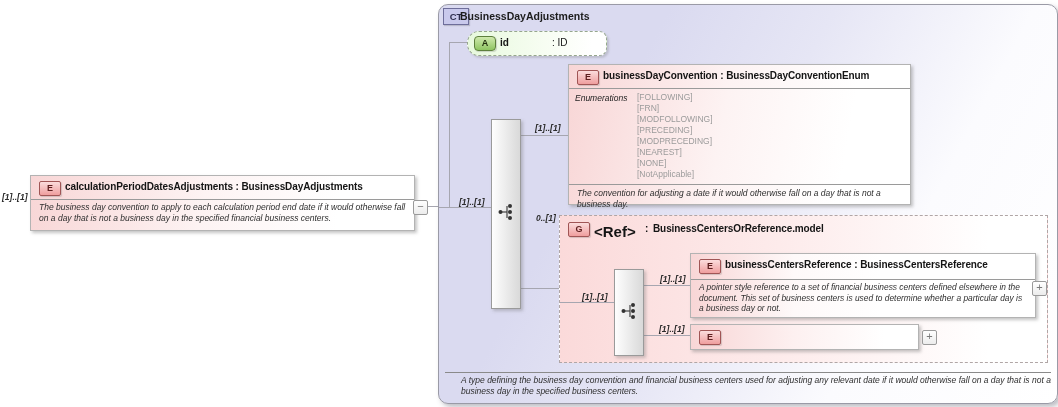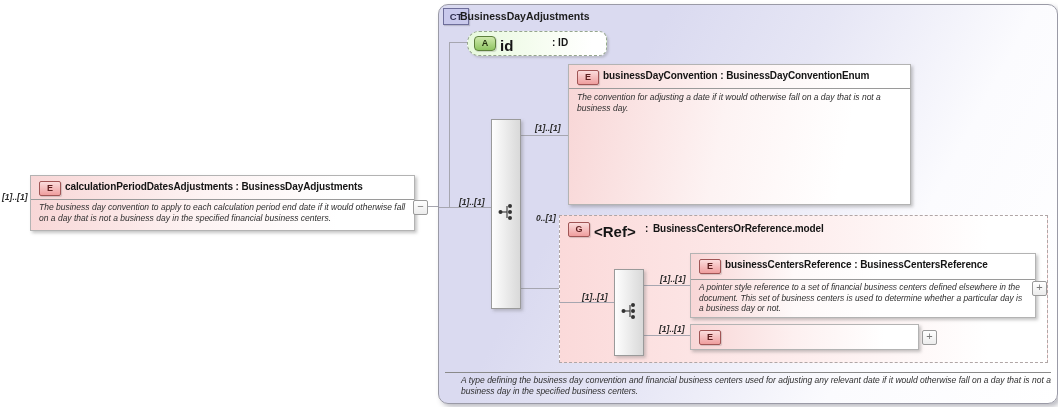--- a/index.html
+++ b/index.html
@@ -50,22 +50,22 @@
       border:1px solid #9a9aa6;border-radius:10px;
       background:linear-gradient(118deg,#dadaf0 28%,#e6e6f5 48%,#fbfbfe 72%,#ffffff 100%);
       box-shadow:3px 3px 5px rgba(110,110,125,.45);}
   #ct-title{position:absolute;left:21px;top:5px;font-size:10.5px;font-weight:bold;color:#1c1c1c;}
 
   
   #attr{position:absolute;left:28px;top:26px;width:138px;height:23px;
         border:1px dashed #96a68e;border-radius:12px 8px 8px 12px;
         background:linear-gradient(to right,#e7f9dd 0%,#f7fdf2 55%,#ffffff 90%);
         box-shadow:2px 2px 2px rgba(110,110,110,.25);}
-  #attr .aname{position:absolute;left:32px;top:5px;width:52px;font-size:15px;font-weight:bold;color:#141414;}
-  #attr .atype{position:absolute;left:84px;top:5px;font-size:10px;font-weight:bold;color:#141414;}
+  #attr .aname{position:absolute;left:32px;top:5px;width:52px;font-size:10px;font-weight:bold;color:#141414;}
+  #attr .atype{position:absolute;left:84px;top:5px;font-size:10px;font-weight:normal;color:#141414;}
 
   
   .enum-wrap{position:relative;font-size:8.5px;line-height:11px;padding-top:3px;}
   .enum-label{position:absolute;left:6px;top:4px;width:62px;font-style:italic;color:#1e1e1e;}
   .enum-list{margin-left:68px;color:#9b9b9b;}
 
   
   #grp{position:absolute;left:120px;top:210px;width:487px;height:146px;
        border:1px dashed #b0a6a6;
        background:linear-gradient(to right,#fbdada 0%,#fdebeb 45%,#ffffff 88%);}
@@ -133,20 +133,33 @@
         </svg>
       </span>
     </div>
 
     <div class="card" style="left:96px;top:118px;">[1]..[1]</div>
     <div class="ebox" id="bdc">
       <div class="titlerow">
         <span class="badge" style="left:8px;top:5px;">E</span>
         <span class="tname"><span>businessDayConvention</span><span class="ttype"> : BusinessDayConventionEnum</span></span>
       </div>
+      <div class="enum-wrap sep" style="height:92px;">
+        <span class="enum-label">Enumerations</span>
+        <div class="enum-list">
+          <div>[FOLLOWING]</div>
+          <div>[FRN]</div>
+          <div>[MODFOLLOWING]</div>
+          <div>[PRECEDING]</div>
+          <div>[MODPRECEDING]</div>
+          <div>[NEAREST]</div>
+          <div>[NONE]</div>
+          <div>[NotApplicable]</div>
+        </div>
+      </div>
       <div class="anno sep">The convention for adjusting a date if it would otherwise fall on a day that is not a business day.</div>
     </div>
 
     <div class="card" style="left:97px;top:208px;">0..[1]</div>
 
     <div id="grp">
       <span class="badge" style="left:8px;top:6px;">G</span>
       <span class="gname">&lt;Ref&gt;</span>
       <span class="gsep">:</span>
       <span class="gtype">BusinessCentersOrReference.model</span>

